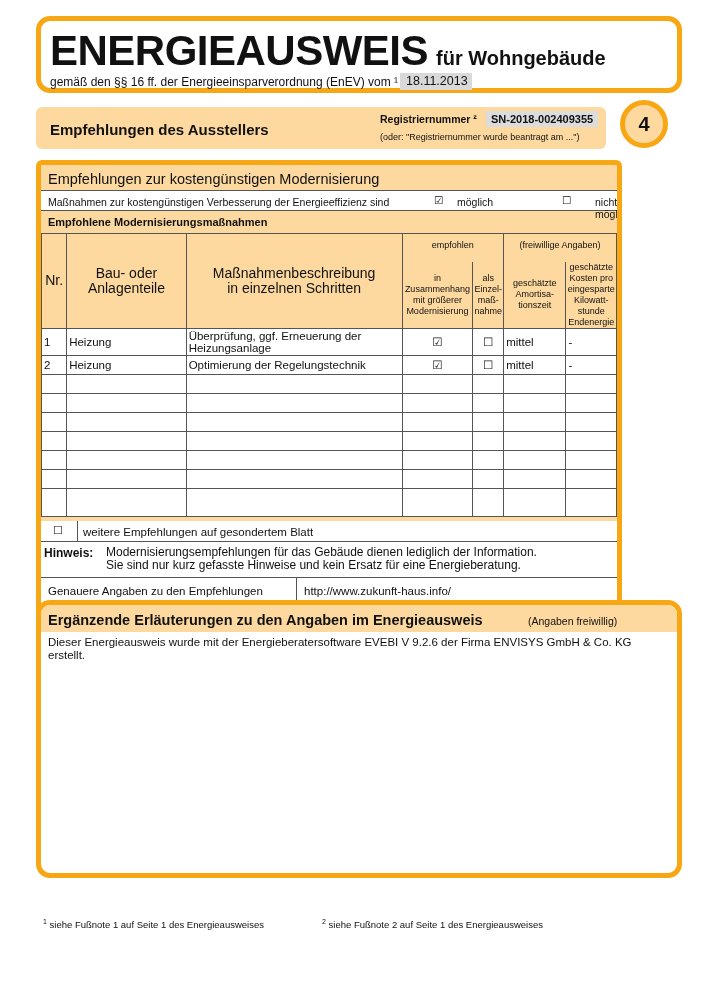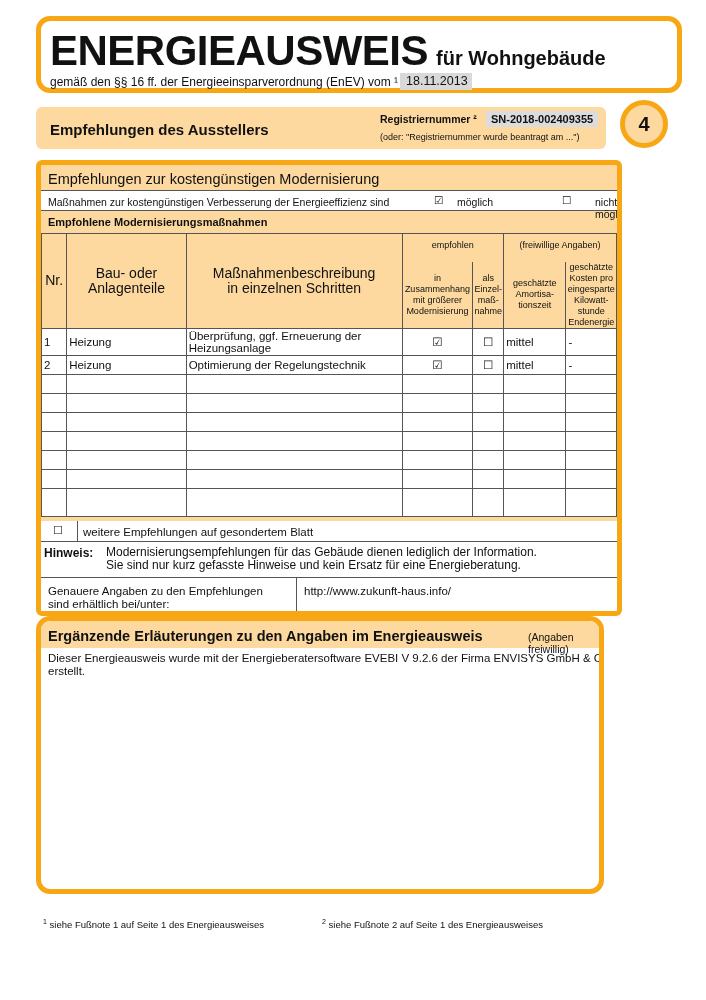--- a/index.html
+++ b/index.html
@@ -57,21 +57,21 @@
   .hint-row { position: absolute; left: 0; top: 377px; width: 100%; height: 36px; background: #fff; border-bottom: 1px solid #555; font-size: 12px; }
   .hint-label { position: absolute; left: 3px; top: 4px; font-weight: bold; }
   .hint-text { position: absolute; left: 65px; top: 4px; line-height: 13px; }
 
   .info-row { position: absolute; left: 0; top: 413px; width: 100%; height: 43px; background: #fff; font-size: 11.5px; }
   .info-label { position: absolute; left: 7px; top: 7px; line-height: 13px; }
   .info-div { position: absolute; left: 255px; top: 0; height: 100%; border-left: 1px solid #555; }
   .info-url { position: absolute; left: 263px; top: 7px; }
 
   .box2 {
-    position: absolute; left: 36px; top: 616px; width: 568px; height: 278px;
+    position: absolute; left: 36px; top: 600px; width: 646px; height: 278px;
     border: 5px solid #f8a714; border-radius: 14px; background: #fff; overflow: hidden;
   }
   .box2-head { position: absolute; left: 0; top: 0; width: 100%; height: 27px; background: #fdd9a0; }
   .box2-title { position: absolute; left: 7px; top: 7px; font-size: 14.5px; font-weight: bold; }
   .box2-opt { position: absolute; left: 487px; top: 10px; font-size: 10.5px; }
   .box2-text { position: absolute; left: 7px; top: 31px; width: 620px; font-size: 11.5px; line-height: 13px; }
 
   .footnote { position: absolute; top: 918px; font-size: 9.5px; }
   .footnote sup { font-size: 7px; vertical-align: 4px; }
 </style>

